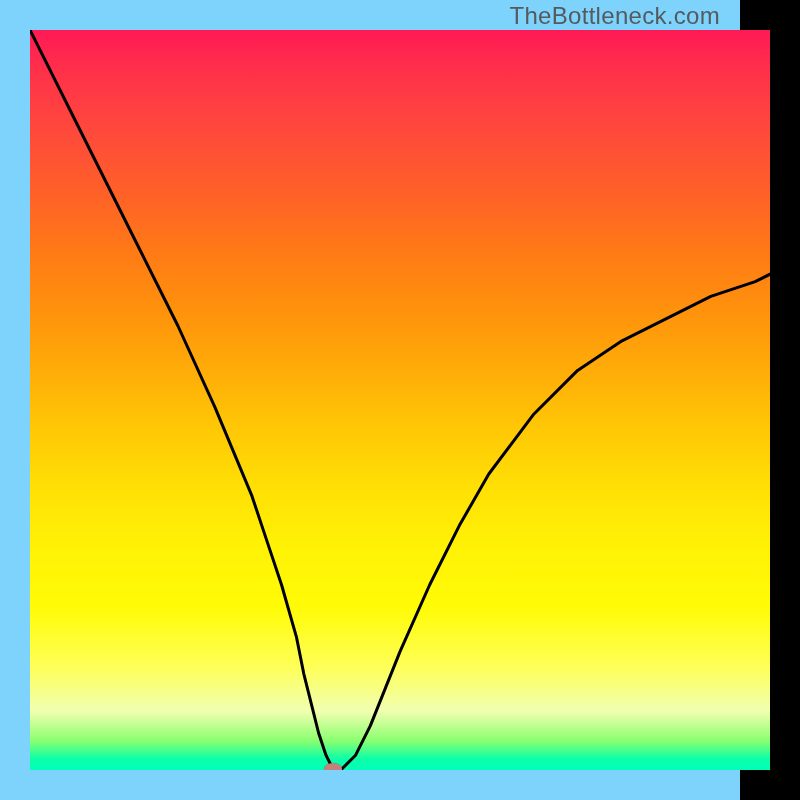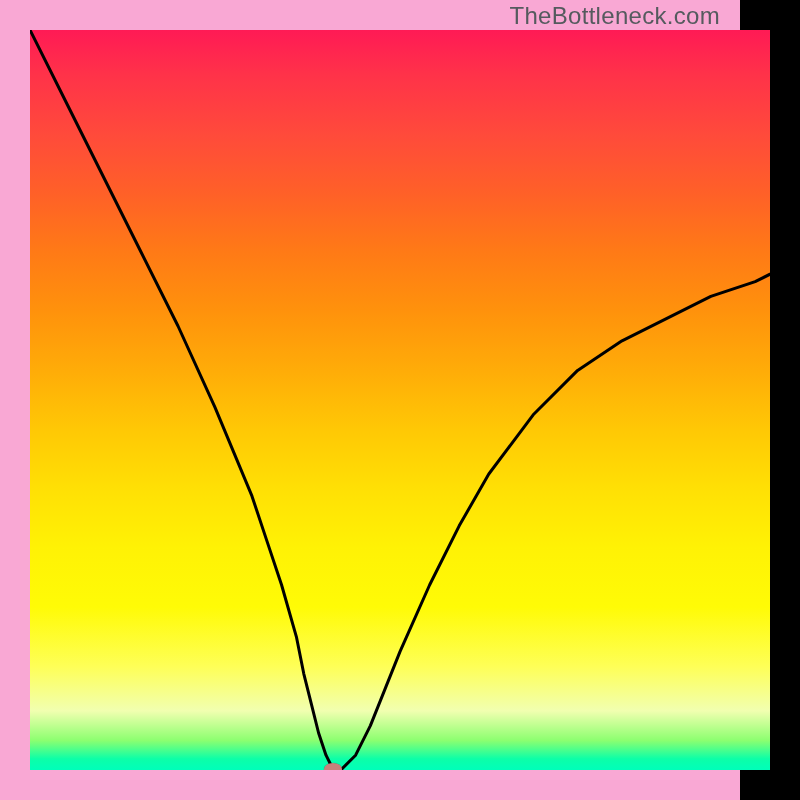--- a/index.html
+++ b/index.html
@@ -8,21 +8,21 @@
     width: 800px;
     height: 800px;
     overflow: hidden;
     background: #000;
     font-family: Arial, Helvetica, sans-serif;
   }
   .wrap {
     position: relative;
     width: 740px;
     height: 800px;
-    background: #f9a8d4;
+    background: #7dd3fc;
   }
   .watermark {
     position: absolute;
     top: 2px;
     right: 20px;
     color: #555a5e;
     font-size: 24px;
     font-weight: 500;
     z-index: 5;
     letter-spacing: 0.3px;

